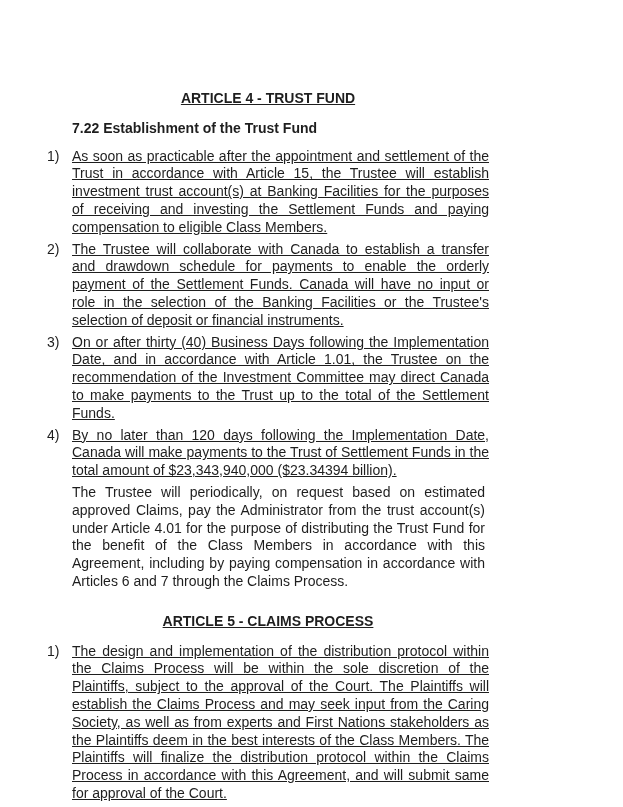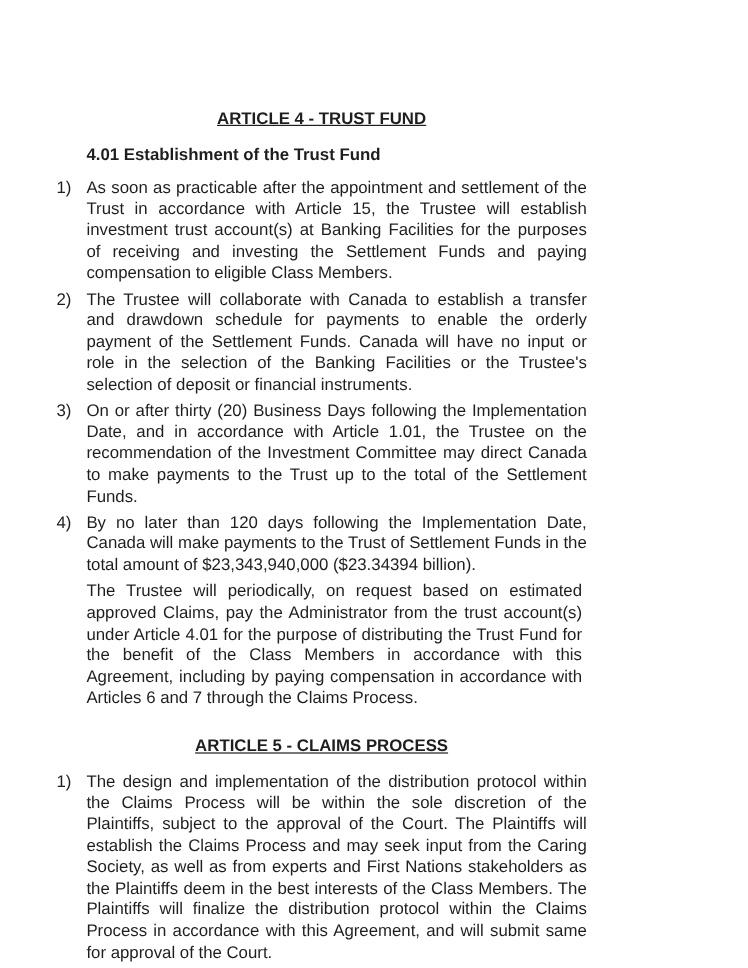--- a/index.html
+++ b/index.html
@@ -41,52 +41,53 @@
     display: flex;
     margin: 0 0 4px 0;
   }
   .num-item .num {
     flex: 0 0 25px;
     width: 25px;
   }
   .num-item .itext {
     flex: 1 1 auto;
     text-align: justify;
+    text-decoration: underline;
   }
   .paragraph {
     margin: 0 4px 4px 25px;
     text-align: justify;
   }
   .page-number {
     text-align: left;
     margin-top: 8px;
   }
 </style>
 </head>
 <body>
 
 <div class="page">
 
   <div class="article-title">ARTICLE 4 - TRUST FUND</div>
 
-  <div class="section-heading">4.01 Establishment of the Trust Fund</div>
+  <div class="section-heading">7.22 Establishment of the Trust Fund</div>
 
   <div class="num-item">
     <span class="num">1)</span>
     <span class="itext">As soon as practicable after the appointment and settlement of the Trust in accordance with Article 15, the Trustee will establish investment trust account(s) at Banking Facilities for the purposes of receiving and investing the Settlement Funds and paying compensation to eligible Class Members.</span>
   </div>
 
   <div class="num-item">
     <span class="num">2)</span>
     <span class="itext">The Trustee will collaborate with Canada to establish a transfer and drawdown schedule for payments to enable the orderly payment of the Settlement Funds. Canada will have no input or role in the selection of the Banking Facilities or the Trustee's selection of deposit or financial instruments.</span>
   </div>
 
   <div class="num-item">
     <span class="num">3)</span>
-    <span class="itext">On or after thirty (20) Business Days following the Implementation Date, and in accordance with Article 1.01, the Trustee on the recommendation of the Investment Committee may direct Canada to make payments to the Trust up to the total of the Settlement Funds.</span>
+    <span class="itext">On or after thirty (40) Business Days following the Implementation Date, and in accordance with Article 1.01, the Trustee on the recommendation of the Investment Committee may direct Canada to make payments to the Trust up to the total of the Settlement Funds.</span>
   </div>
 
   <div class="num-item">
     <span class="num">4)</span>
     <span class="itext">By no later than 120 days following the Implementation Date, Canada will make payments to the Trust of Settlement Funds in the total amount of $23,343,940,000 ($23.34394 billion).</span>
   </div>
 
 
   <div class="paragraph">The Trustee will periodically, on request based on estimated approved Claims, pay the Administrator from the trust account(s) under Article 4.01 for the purpose of distributing the Trust Fund for the benefit of the Class Members in accordance with this Agreement, including by paying compensation in accordance with Articles 6 and 7 through the Claims Process.</div>
 

